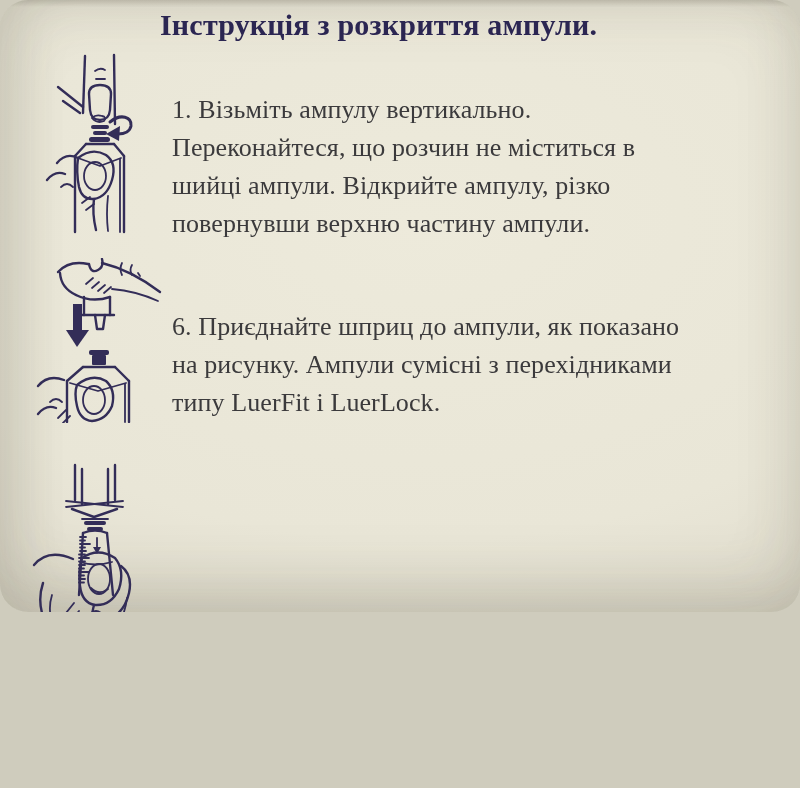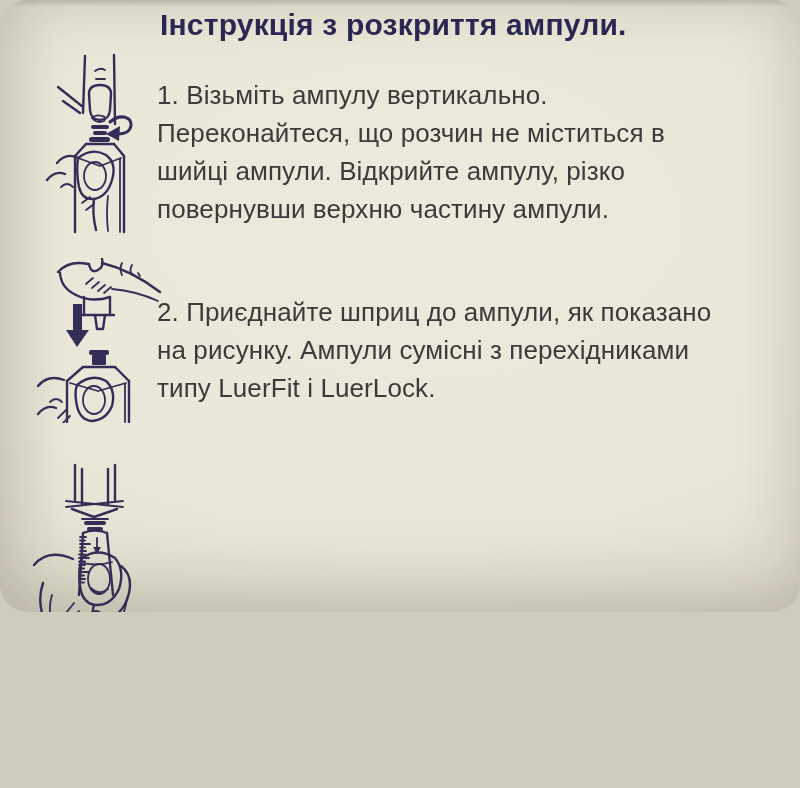--- a/index.html
+++ b/index.html
@@ -1,30 +1,30 @@
 <!DOCTYPE html>
 <html><head>
 <meta charset="utf-8">
 <style>
   html,body{margin:0;padding:0;background:#cfccbd;}
   .page{
     position:relative;width:800px;height:612px;overflow:hidden;
-    font-family:Liberation Sans, sans-serif;
+    font-family:Liberation Serif, serif;
     background:radial-gradient(120% 95% at 52% 36%, #edeadb 0%, #e9e6d7 55%, #e0dccd 82%, #d2cec0 100%);
     box-shadow:inset 0 0 70px rgba(70,65,50,.12), inset 0 -35px 60px rgba(70,65,50,.10), inset 25px 0 50px rgba(70,65,50,.07);
     border-radius:28px;
   }
   .page::before{content:"";position:absolute;top:0;left:0;right:0;height:7px;
     background:linear-gradient(rgba(90,85,70,.22),rgba(90,85,70,0));pointer-events:none;}
   .title{
     position:absolute;left:160px;top:8px;margin:0;
     font-size:30px;font-weight:bold;color:#2b2652;letter-spacing:.2px;
   }
   .step-text{
-    position:absolute;margin:0;width:625px;
+    position:absolute;margin:15px;width:625px;
     font-size:26px;line-height:38px;color:#3b3a3c;
     white-space:pre-line;letter-spacing:.1px;
   }
   .step1-text{left:157px;top:76px;}
   .step2-text{left:157px;top:293px;}
   .step3-text{left:157px;top:467px;}
   .ill{position:absolute;}
   .ill1{left:42px;top:50px;}
   .ill2{left:36px;top:258px;}
   .ill3{left:28px;top:462px;}
@@ -119,21 +119,21 @@
       <path class="ink-thin" d="M34,125 L62,133 L90,125"></path>
       <path class="ink" d="M41,127 Q56,115 70,123 Q80,132 76,148 Q70,162 56,163 Q44,162 41,148 Q38,135 41,127"></path>
       <ellipse class="ink-thin" cx="58" cy="142" rx="11" ry="14"></ellipse>
       <path class="ink" d="M2,128 Q12,116 28,122"></path>
       <path class="ink" d="M2,156 Q10,146 20,150"></path>
       <path class="ink-thin" d="M14,144 Q20,138 26,144"></path>
       <path class="ink-thin" d="M22,160 L30,152"></path>
       <path class="ink-thin" d="M27,165 L34,158"></path>
     </g>
   </svg>
-  <p class="step-text step2-text">2. Приєднайте шприц до ампули, як показано
+  <p class="step-text step2-text">6. Приєднайте шприц до ампули, як показано
 на рисунку. Ампули сумісні з перехідниками
 типу LuerFit і LuerLock.</p>
 
   <svg class="ill ill3" width="132" height="196" viewBox="0 0 132 196">
     <g>
       <path class="ink" d="M47,3 L47,38"></path>
       <path class="ink" d="M54,7 L54,42"></path>
       <path class="ink" d="M80,7 L80,42"></path>
       <path class="ink" d="M87,3 L87,38"></path>
       <path class="ink-thin" d="M38,39 L95,45"></path>

